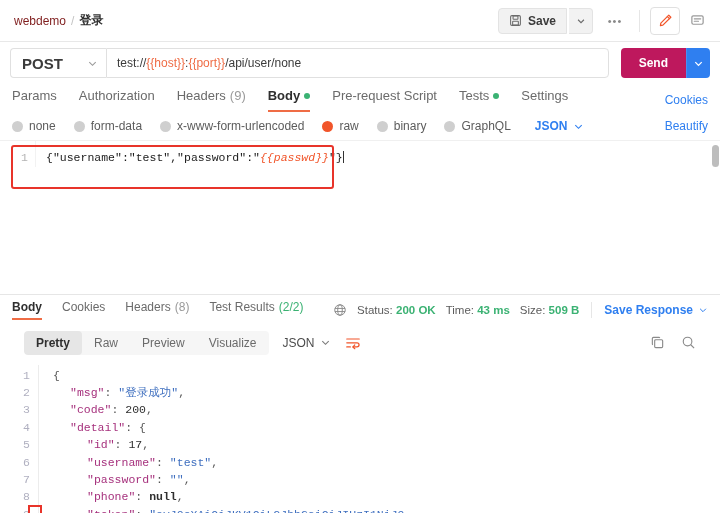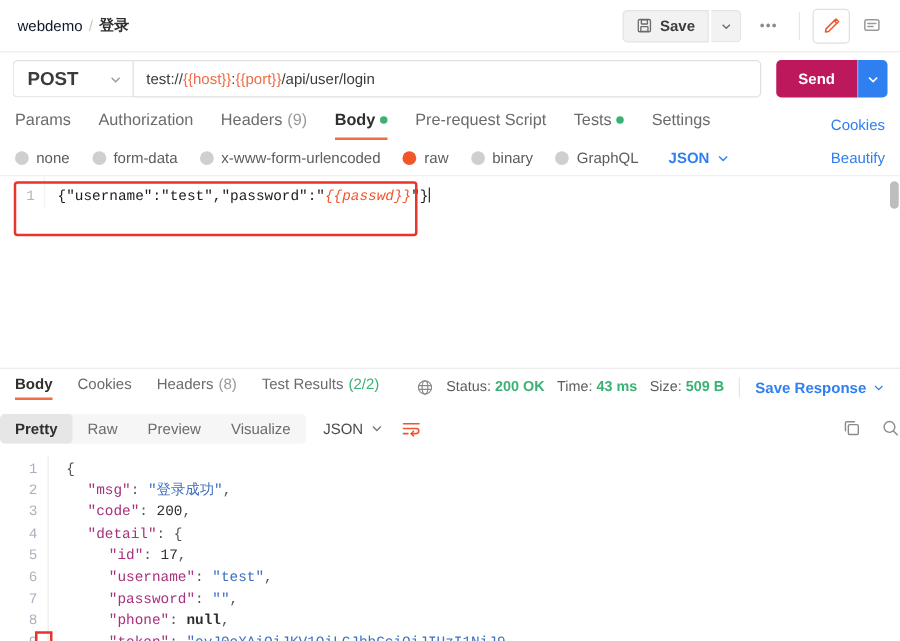--- a/index.html
+++ b/index.html
@@ -15,21 +15,21 @@
 
   
   .topbar {
     height: 42px; min-height: 42px;
     display: flex; align-items: center;
     padding: 0 8px 0 14px;
     border-bottom: 1px solid #e8e8e8;
     background: #fff;
   }
   .crumb { display: flex; align-items: center; gap: 5px; font-size: 12px; }
-  .crumb-root { color: #0f172a; }
+  .crumb-root { color: #7f1d1d; }
   .crumb-sep { color: #c4c4c4; }
   .crumb-leaf { color: #2f2f2f; font-weight: 600; }
   .topbar-right { margin-left: auto; display: flex; align-items: center; gap: 2px; }
   .save-btn {
     display: flex; align-items: center; gap: 6px;
     background: #f2f2f2; border: 1px solid #e3e3e3;
     border-radius: 4px 0 0 4px;
     height: 26px; padding: 0 10px;
     font-size: 12px; font-weight: 600; color: #3b3b3b;
     cursor: pointer;
@@ -205,21 +205,21 @@
   .resp-meta { margin-left: auto; display: flex; align-items: center; gap: 10px; font-size: 11.5px; }
   .meta-item { color: #5c5c5c; white-space: nowrap; }
   .meta-val { color: #3bb273; font-weight: 600; }
   .meta-sep { width: 1px; height: 16px; background: #e6e6e6; margin: 0 2px; }
   .save-resp { color: #2f7ff0; font-weight: 600; font-size: 12px; cursor: pointer; display: flex; align-items: center; gap: 5px; }
 
   
   .resp-toolbar {
     height: 36px; min-height: 36px;
     display: flex; align-items: center;
-    padding: 0 0;
+    padding: 0 24px;
   }
   .seg {
     display: flex; align-items: center;
     background: #f6f6f6; border-radius: 4px; height: 24px;
     padding: 0; overflow: hidden;
   }
   .seg-item {
     height: 24px; padding: 0 12px;
     display: flex; align-items: center;
     font-size: 12px; color: #6b6b6b; cursor: pointer;
@@ -322,21 +322,21 @@
         <svg width="11" height="11" viewBox="0 0 12 12" fill="none" stroke="#9a9a9a" stroke-width="1.2">
           <path d="M2.5 4.5 L6 8 L9.5 4.5"></path>
         </svg>
       </span>
     </div>
     <div class="url-box">
       <span>test://</span>
         <span class="var">{{host}}</span>
         <span>:</span>
         <span class="var">{{port}}</span>
-        <span>/api/user/login</span>
+        <span>/api/user/none</span>
     </div>
     <div class="send-wrap">
       <div class="send-btn">Send</div>
       <div class="send-caret">
         <span>
           <svg width="11" height="11" viewBox="0 0 12 12" fill="none" stroke="#ffffff" stroke-width="1.4">
             <path d="M2.5 4.5 L6 8 L9.5 4.5"></path>
           </svg>
         </span>
       </div>

